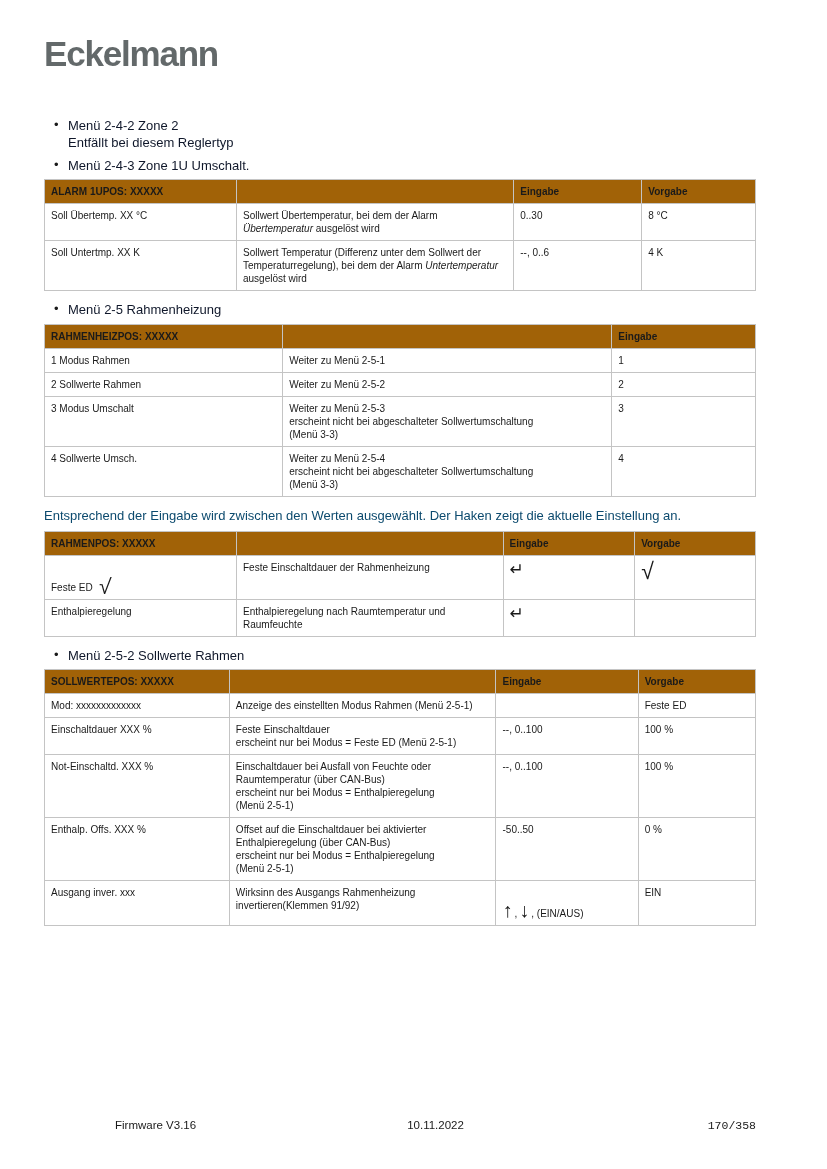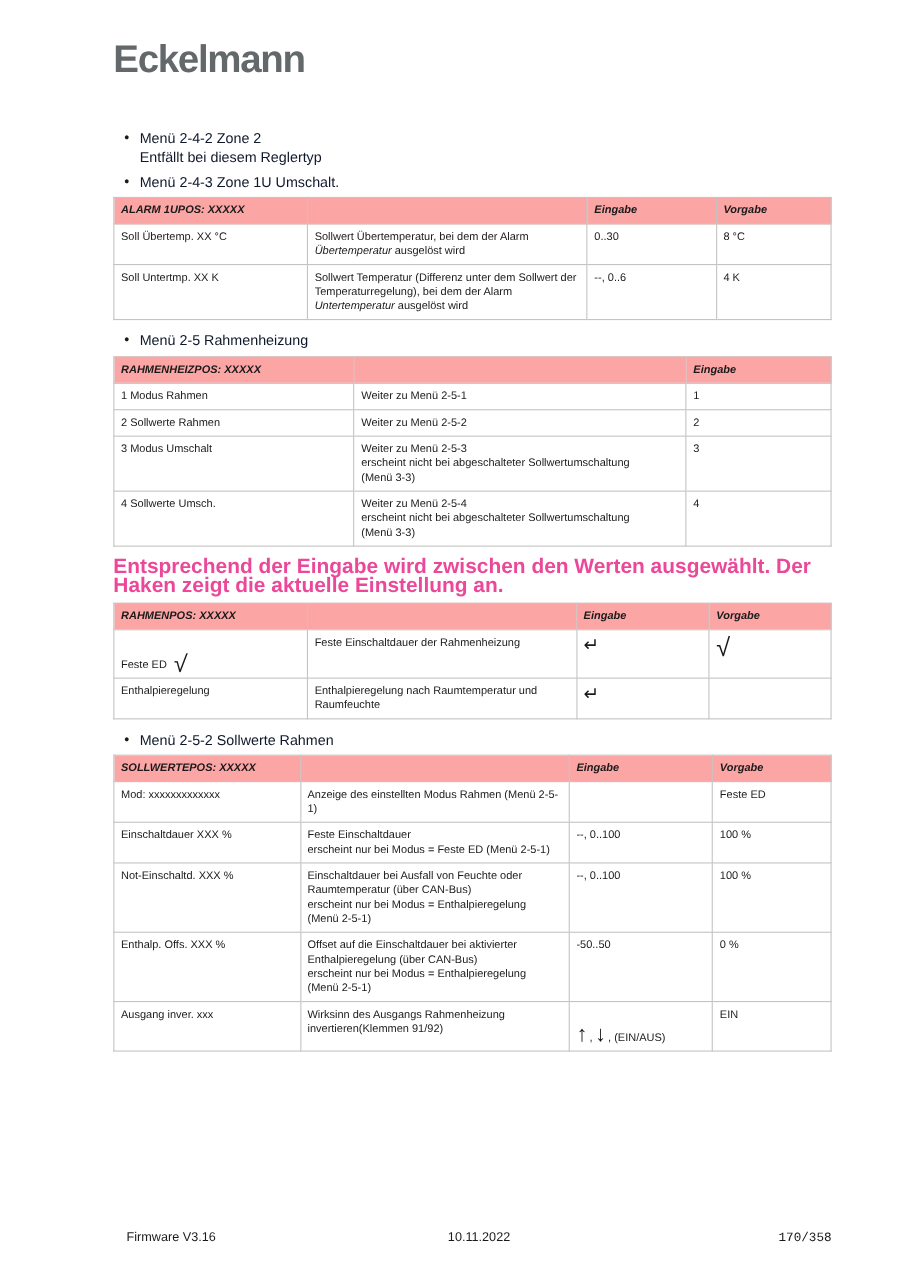--- a/index.html
+++ b/index.html
@@ -1,30 +1,30 @@
 <!DOCTYPE html>
 <html><head>
 <meta charset="utf-8">
 <style>
   * { margin:0; padding:0; box-sizing:border-box; }
   html,body { background:#fff; }
   body { font-family:"Liberation Sans","DejaVu Sans",sans-serif; color:#111; }
   .page { position:relative; width:827px; height:1169px; background:#fff; overflow:hidden; }
-  .content { padding:0 71px 0 103px; }
+  .content { padding:0 71px 0 44px; }
 
   .logo { margin-top:36px; font-size:35px; font-weight:bold; color:#63696a; letter-spacing:-1.2px; line-height:1.05; }
 
   .bullets-top { margin-top:44px; }
   .bullet { position:relative; padding-left:24px; font-size:13px; line-height:17.5px; color:#0f172a; margin-bottom:5px; }
   .bullet::before { content:"•"; position:absolute; left:10px; top:-1px; font-size:13px; color:#1a1a1a; }
-  .para { font-size:19px; line-height:17px; color:#ec4899; margin:2px 0 7px;font-weight:bold; }
+  .para { font-size:13px; line-height:17px; color:#0c4a6e; margin:2px 0 7px; }
 
   table { border-collapse:collapse; table-layout:fixed; width:100%; margin:3px 0 10px; }
   th,td { border:1px solid #c4c4c4; padding:5px 6px; font-size:10px; line-height:13px; vertical-align:top; text-align:left; color:#1a1a1a; }
-  th { background:#fca5a5; font-weight:bold;font-style:italic; }
+  th { background:#a16207; font-weight:bold; }
   td { font-weight:normal; }
   .i { font-style:italic; }
   .cell { min-height:13px; }
 
   .icon { display:inline-block; }
   .icon-enter { font-size:17px; line-height:17px; }
   .icon-check { font-size:22px; line-height:20px; }
   .cell-feste-ed { display:flex; align-items:flex-end; min-height:33px; }
   .cell-feste-ed .icon-check { position:relative; top:3px; left:6px; font-size:22px; transform:rotate(4deg); }
   .cell-vorgabe-check .icon-check { font-size:23px; }

